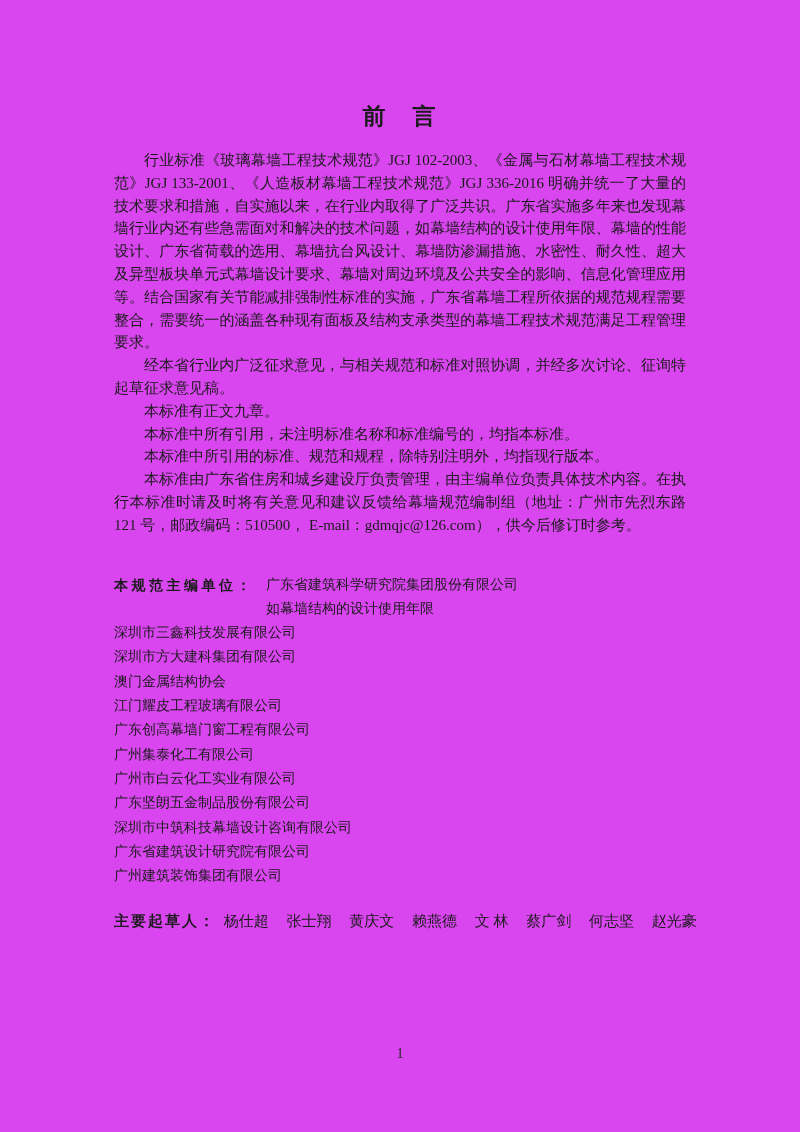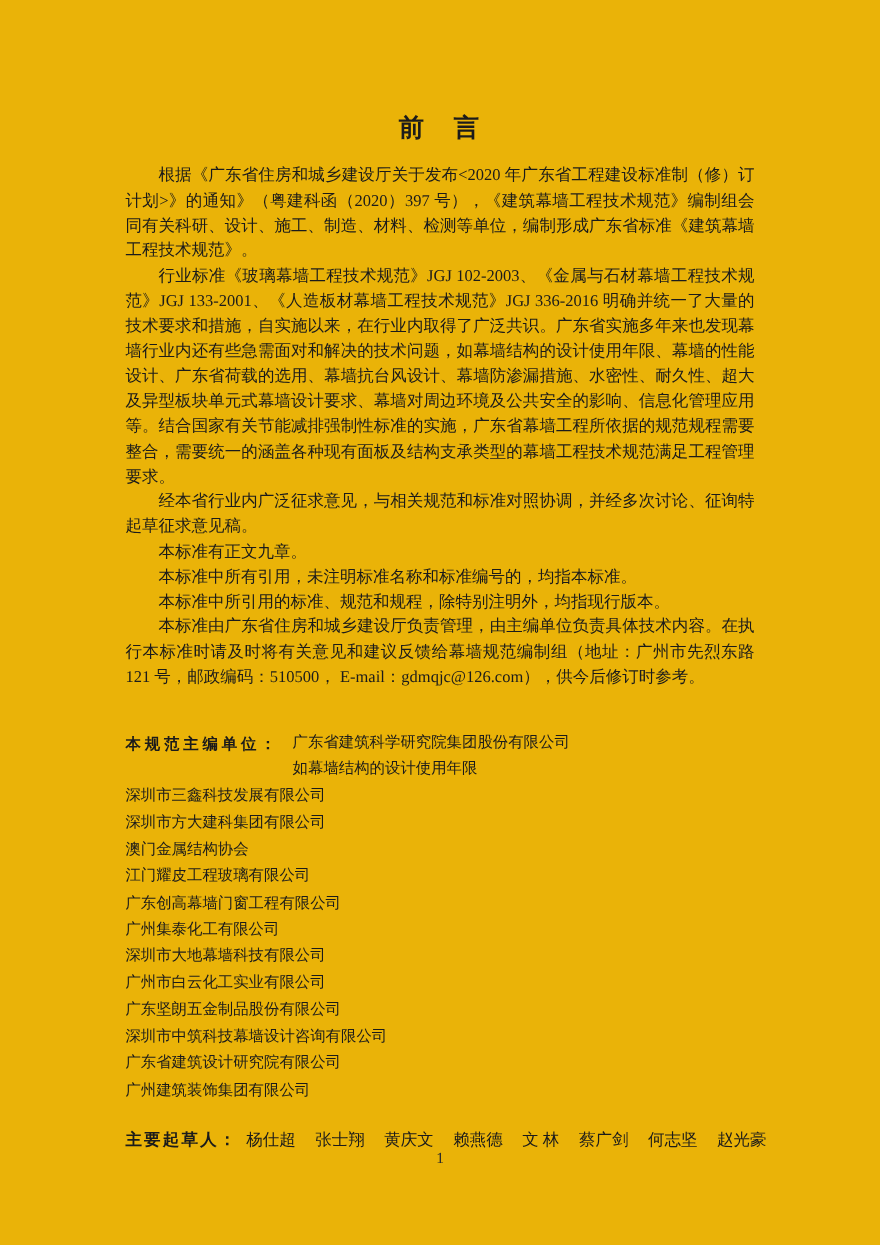--- a/index.html
+++ b/index.html
@@ -1,21 +1,21 @@
 <!DOCTYPE html>
 <html lang="zh"><head>
 <meta charset="utf-8">
 <style>
   html, body { margin: 0; padding: 0; background: #e8e8e8; }
   .page {
     position: relative;
     width: 800px;
     height: 1132px;
     margin: 0 auto;
-    background: #eab308;
+    background: #d946ef;
     color: #1b1b1b;
     font-family: "Liberation Serif", "DejaVu Serif", serif;
     overflow: hidden;
   }
   .doc {
     position: absolute;
     left: 114px;
     top: 102px;
     width: 572px;
   }
@@ -77,21 +77,20 @@
 </style>
 </head>
 <body>
 
 <div class="page">
   <div class="doc">
 
     <h1 class="title">前　言</h1>
 
     <div class="paragraphs">
-      <p>根据《广东省住房和城乡建设厅关于发布&lt;2020 年广东省工程建设标准制（修）订计划&gt;》的通知》（粤建科函（2020）397 号），《建筑幕墙工程技术规范》编制组会同有关科研、设计、施工、制造、材料、检测等单位，编制形成广东省标准《建筑幕墙工程技术规范》。</p>
       <p>行业标准《玻璃幕墙工程技术规范》JGJ 102-2003、《金属与石材幕墙工程技术规范》JGJ 133-2001、《人造板材幕墙工程技术规范》JGJ 336-2016 明确并统一了大量的技术要求和措施，自实施以来，在行业内取得了广泛共识。广东省实施多年来也发现幕墙行业内还有些急需面对和解决的技术问题，如幕墙结构的设计使用年限、幕墙的性能设计、广东省荷载的选用、幕墙抗台风设计、幕墙防渗漏措施、水密性、耐久性、超大及异型板块单元式幕墙设计要求、幕墙对周边环境及公共安全的影响、信息化管理应用等。结合国家有关节能减排强制性标准的实施，广东省幕墙工程所依据的规范规程需要整合，需要统一的涵盖各种现有面板及结构支承类型的幕墙工程技术规范满足工程管理要求。</p>
       <p>经本省行业内广泛征求意见，与相关规范和标准对照协调，并经多次讨论、征询特起草征求意见稿。</p>
       <p>本标准有正文九章。</p>
       <p>本标准中所有引用，未注明标准名称和标准编号的，均指本标准。</p>
       <p>本标准中所引用的标准、规范和规程，除特别注明外，均指现行版本。</p>
       <p>本标准由广东省住房和城乡建设厅负责管理，由主编单位负责具体技术内容。在执行本标准时请及时将有关意见和建议反馈给幕墙规范编制组（地址：广州市先烈东路 121 号，邮政编码：510500， E-mail：gdmqjc@126.com），供今后修订时参考。</p>
     </div>
 
     <div class="units">
 
@@ -104,21 +103,20 @@
       </div>
 
       <div class="unit-row">
         <div class="unit-orgs">
           <div class="org">深圳市三鑫科技发展有限公司</div>
           <div class="org">深圳市方大建科集团有限公司</div>
           <div class="org">澳门金属结构协会</div>
           <div class="org">江门耀皮工程玻璃有限公司</div>
           <div class="org">广东创高幕墙门窗工程有限公司</div>
           <div class="org">广州集泰化工有限公司</div>
-          <div class="org">深圳市大地幕墙科技有限公司</div>
           <div class="org">广州市白云化工实业有限公司</div>
           <div class="org">广东坚朗五金制品股份有限公司</div>
           <div class="org">深圳市中筑科技幕墙设计咨询有限公司</div>
           <div class="org">广东省建筑设计研究院有限公司</div>
           <div class="org">广州建筑装饰集团有限公司</div>
         </div>
       </div>
 
     </div>
 

